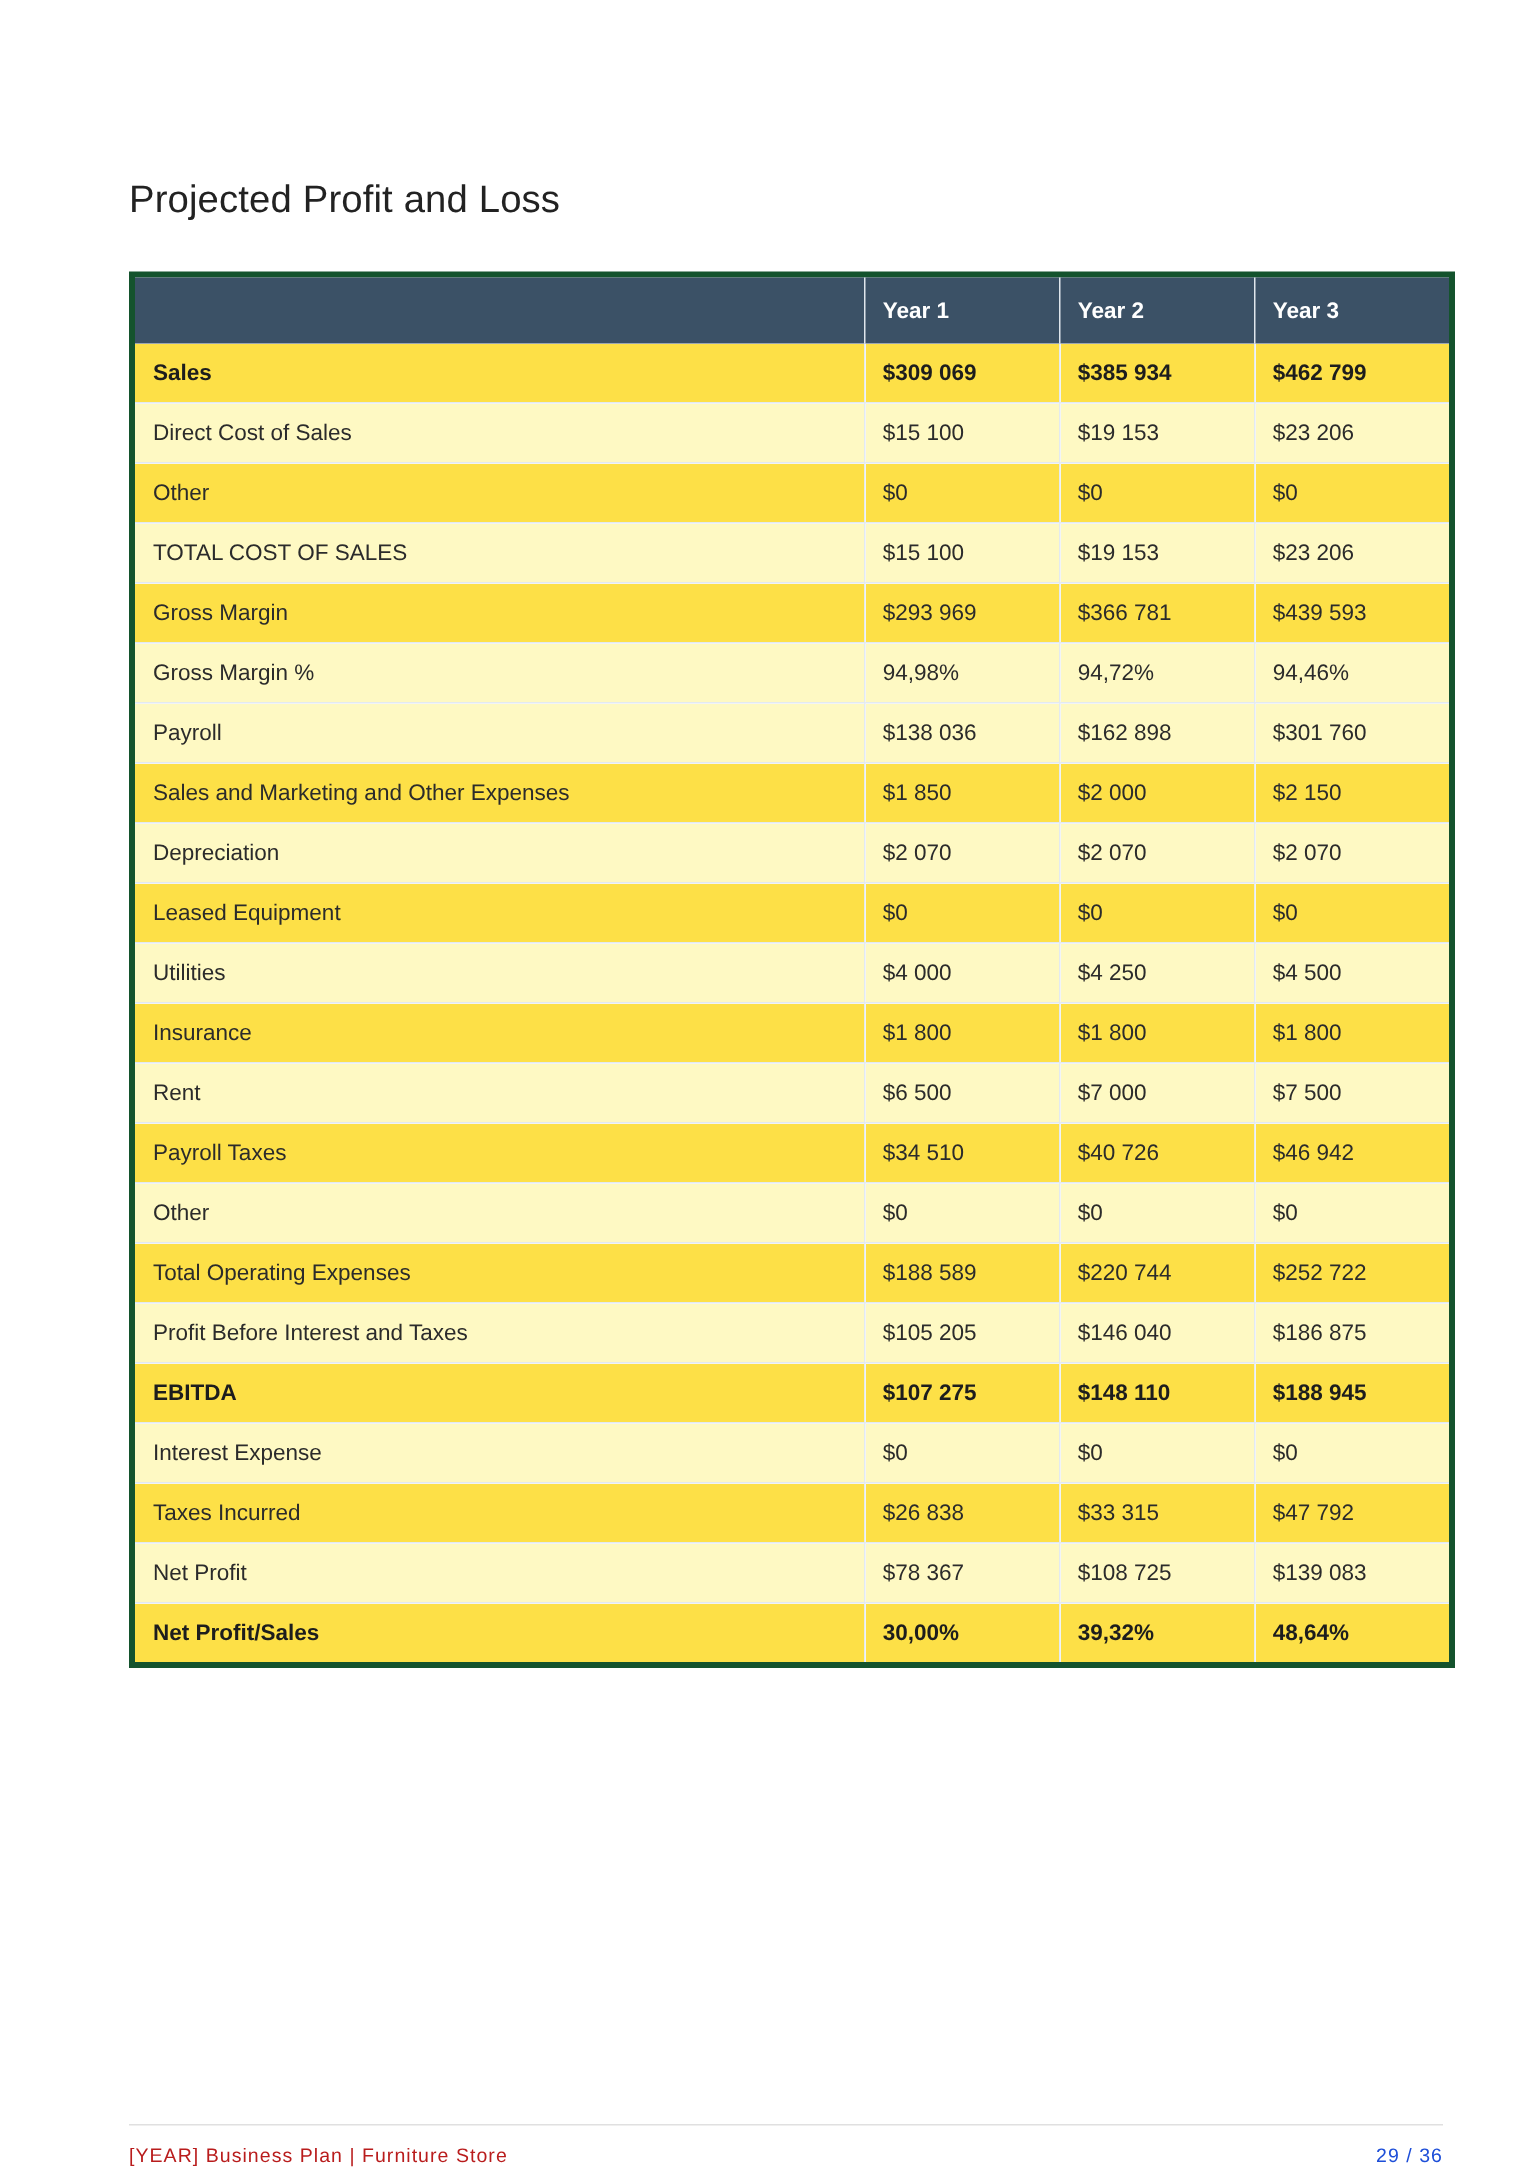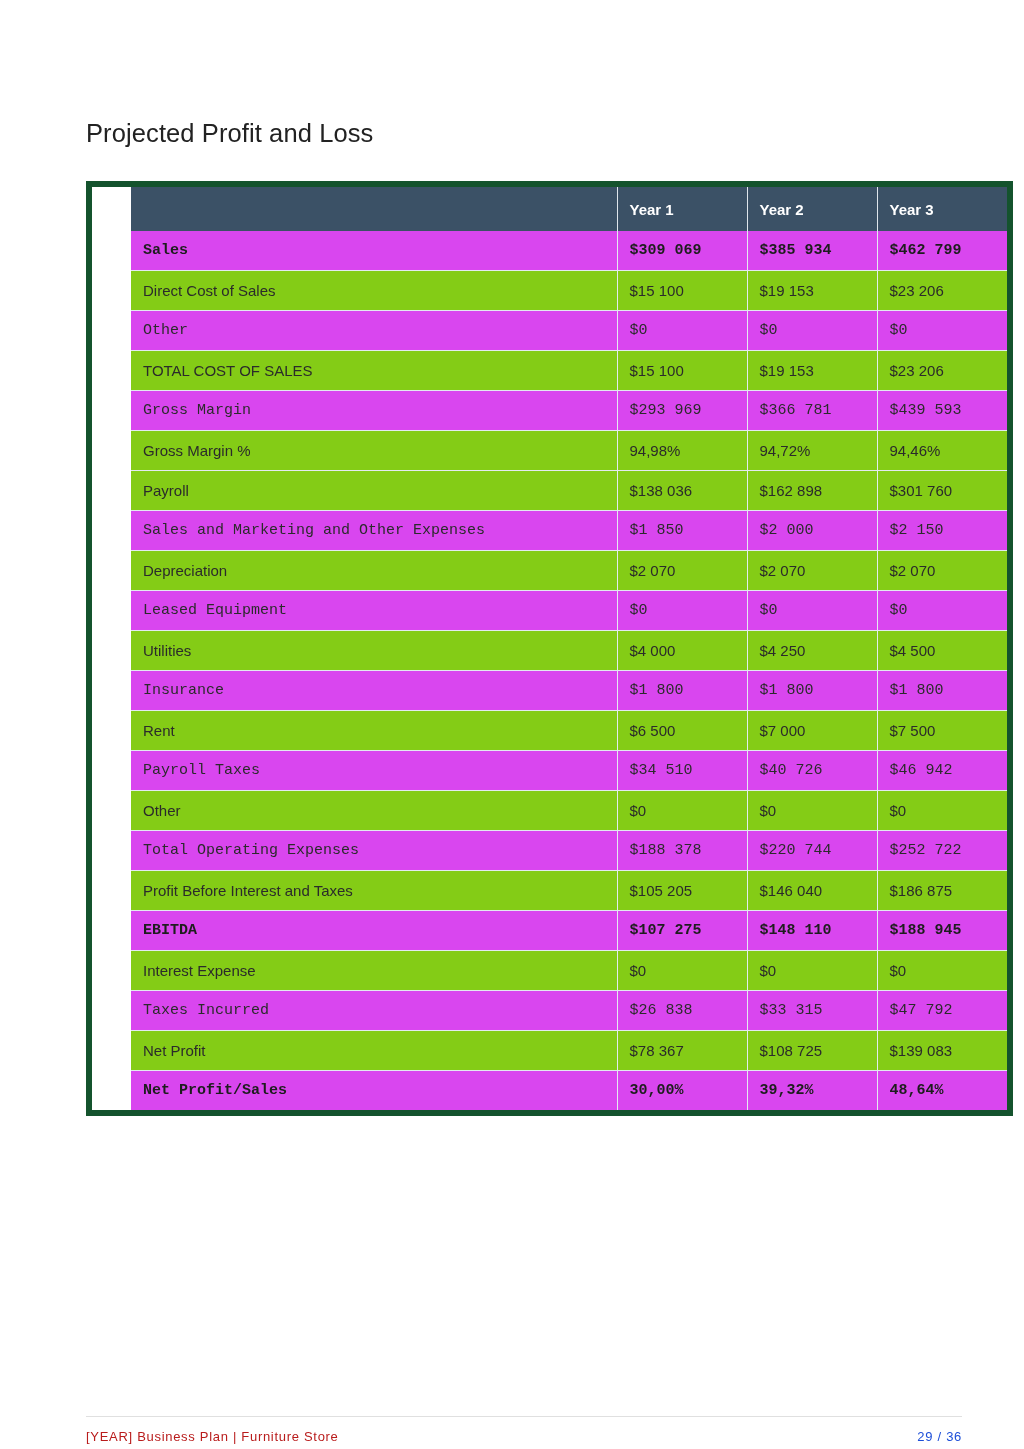--- a/index.html
+++ b/index.html
@@ -65,34 +65,33 @@
     height: 21px;
     border-bottom: 1px solid #e3eaf0;
     border-right: 1px solid #e3eaf0;
     box-sizing: border-box;
     white-space: nowrap;
     overflow: hidden;
   }
   .pl-table tbody td:last-child { border-right: none; }
   .pl-table tbody tr:last-child td { border-bottom: none; }
 
-  .pl-table tbody tr.odd td { background: #d946ef; font-family: Liberation Mono, monospace; }
-  .pl-table tbody tr.even td { background: #84cc16; }
+  .pl-table tbody tr.odd td { background: #fde047; }
+  .pl-table tbody tr.even td { background: #fef9c3; }
 
   .pl-table tbody tr.bold td,
   .pl-table tbody tr.bold td.label { font-weight: bold; color: #1d1d1d; }
 
   .tbl-wrap {
     position: absolute;
     left: 74px;
     top: 159px;
     width: 876px;
-    border: 6px solid #14532d;
+    border: 4px solid #14532d;
     box-sizing: content-box;
-    padding-left: 39px;
   }
   .tbl-wrap .pl-table {
     position: static;
     left: auto; top: auto;
   }
 
   .footer-rule {
     position: absolute;
     left: 74px;
     top: 1394px;
@@ -228,21 +227,21 @@
             <td>$46 942</td>
           </tr>
           <tr class="even">
             <td class="label">Other</td>
             <td>$0</td>
             <td>$0</td>
             <td>$0</td>
           </tr>
           <tr class="odd">
             <td class="label">Total Operating Expenses</td>
-            <td>$188 378</td>
+            <td>$188 589</td>
             <td>$220 744</td>
             <td>$252 722</td>
           </tr>
           <tr class="even">
             <td class="label">Profit Before Interest and Taxes</td>
             <td>$105 205</td>
             <td>$146 040</td>
             <td>$186 875</td>
           </tr>
           <tr class="odd bold">

